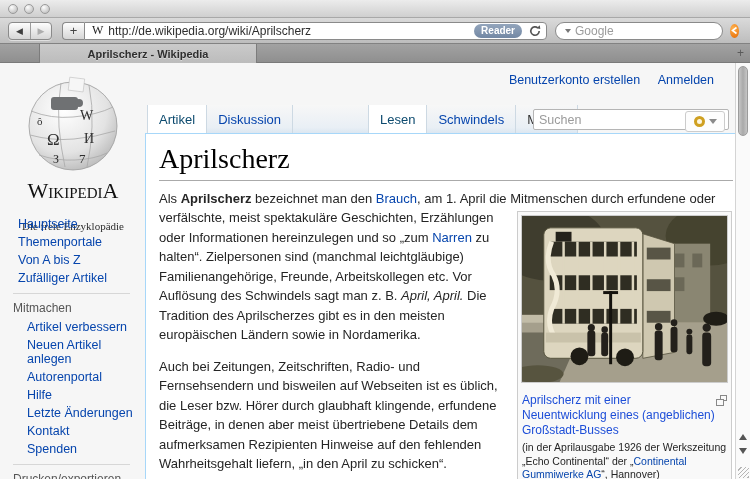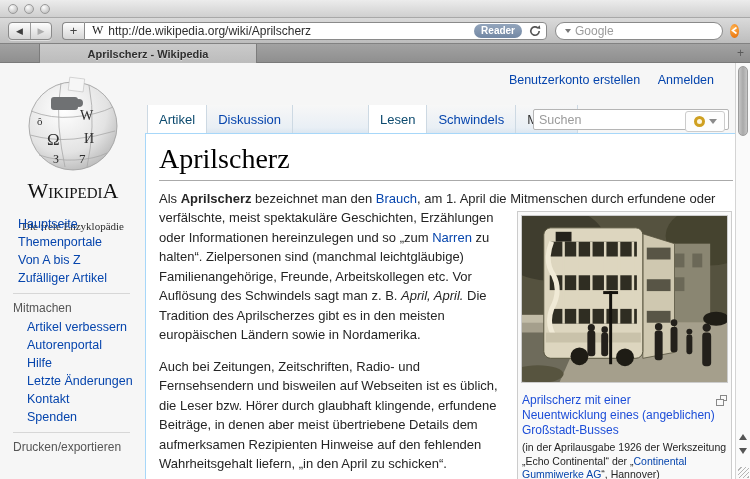--- a/index.html
+++ b/index.html
@@ -216,20 +216,21 @@
 
   <div class="side-nav">
     <div class="side-link">Hauptseite</div>
     <div class="side-link">Themenportale</div>
     <div class="side-link">Von A bis Z</div>
     <div class="side-link">Zufälliger Artikel</div>
     <div class="side-div"></div>
     <div class="side-sec">
       <div class="side-sec-title">Mitmachen</div>
       <div class="side-link">Artikel verbessern</div>
+      <div class="side-link">Neuen Artikel anlegen</div>
       <div class="side-link">Autorenportal</div>
       <div class="side-link">Hilfe</div>
       <div class="side-link">Letzte Änderungen</div>
       <div class="side-link">Kontakt</div>
       <div class="side-link">Spenden</div>
     </div>
     <div class="side-div"></div>
     <div class="side-sec">
       <div class="side-sec-title">Drucken/exportieren</div>
 

